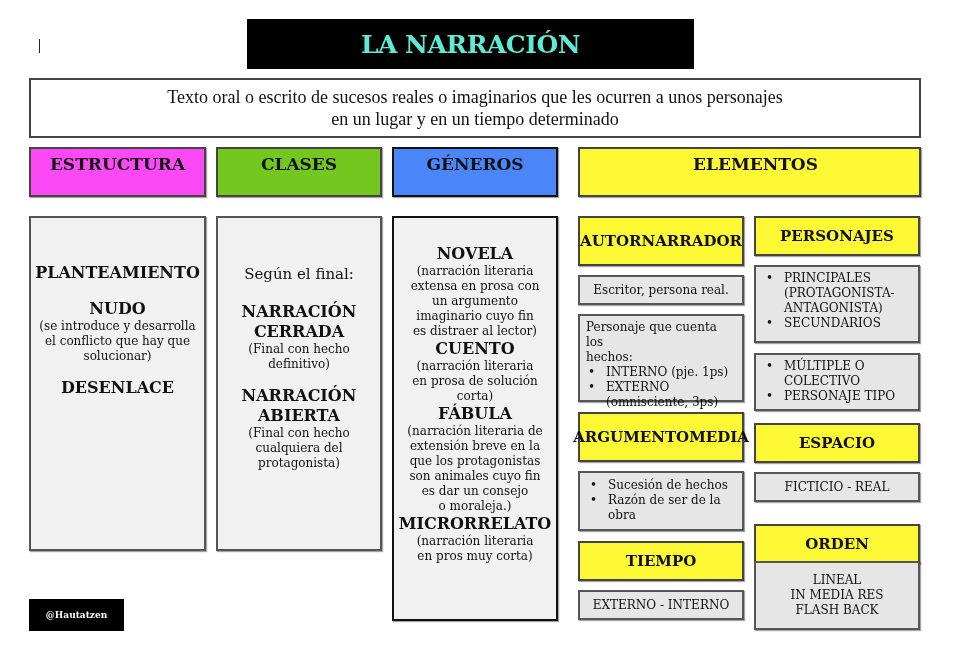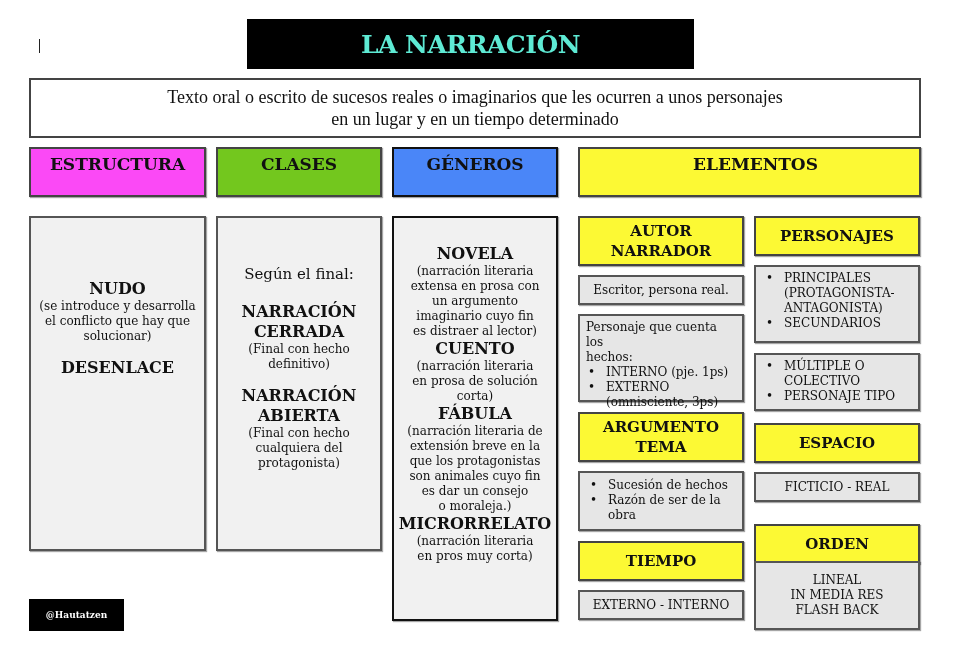--- a/index.html
+++ b/index.html
@@ -13,21 +13,21 @@
   .def-box { left: 29px; top: 78px; width: 892px; height: 60px; border: 2px solid #444; background: #fff;
     display: flex; flex-direction: column; align-items: center; justify-content: center;
     font-family: "Liberation Serif", serif; font-size: 18px; line-height: 22px; text-align: center; }
   .hdr { border: 2px solid #444; display: flex; justify-content: center; font-weight: bold; font-size: 17px;
     padding-top: 5px; box-shadow: 1px 1px 1px rgba(0,0,0,0.35); }
   .panel { border: 2px solid #555; background: #f1f1f1; text-align: center;
     box-shadow: 1px 1px 1px rgba(0,0,0,0.35); display: flex; flex-direction: column; align-items: center; }
   .bold-term { font-weight: bold; font-size: 16px; line-height: 20px; }
   .desc { font-size: 12px; line-height: 15px; }
   .ybox { background: #fcf934; border: 2px solid #444; font-weight: bold; font-size: 15px; line-height: 20px;
-    display: flex; flex-direction: column; align-items: center; justify-content: center; text-align: center;
+    display: flex; align-items: center; justify-content: center; text-align: center;
     box-shadow: 1px 1px 1px rgba(0,0,0,0.35); }
   .gbox { background: #e6e6e6; border: 2px solid #555; font-size: 12px; line-height: 15px;
     box-shadow: 1px 1px 1px rgba(0,0,0,0.35); }
   .gbox.center { display: flex; flex-direction: column; align-items: center; justify-content: center; text-align: center; }
   .gbox ul { list-style: none; }
   .gbox li { position: relative; padding-left: 26px; }
   .gbox li::before { content: "•"; position: absolute; left: 8px; top: 0; }
   .handle { left: 29px; top: 599px; width: 95px; height: 32px; background: #000; color: #fff;
     font-size: 9px; font-weight: bold; display: flex; align-items: center; justify-content: center; }
 </style>
@@ -42,20 +42,21 @@
   <div>Texto oral o escrito de sucesos reales o imaginarios que les ocurren a unos personajes</div>
   <div>en un lugar y en un tiempo determinado</div>
 </div>
 
 <div class="abs hdr" style="left:29px;top:147px;width:177px;height:50px;background:#fb49f6;">ESTRUCTURA</div>
 <div class="abs hdr" style="left:216px;top:147px;width:166px;height:50px;background:#73c71e;">CLASES</div>
 <div class="abs hdr" style="left:392px;top:147px;width:166px;height:50px;background:#4a86f8;border-color:#111;">GÉNEROS</div>
 <div class="abs hdr" style="left:578px;top:147px;width:343px;height:50px;background:#fcf934;padding-left:12px;">ELEMENTOS</div>
 
 <div class="abs panel" style="left:29px;top:216px;width:177px;height:335px;padding-top:45px;">
+  <div class="bold-term">PLANTEAMIENTO</div>
   <div class="bold-term" style="margin-top:16px;">NUDO</div>
   <div class="desc">
     <div>(se introduce y desarrolla</div>
     <div>el conflicto que hay que</div>
     <div>solucionar)</div>
   </div>
   <div class="bold-term" style="margin-top:14px;">DESENLACE</div>
 </div>
 
 <div class="abs panel" style="left:216px;top:216px;width:166px;height:335px;padding-top:46px;">
@@ -121,21 +122,21 @@
   <div>Personaje que cuenta los</div>
   <div>hechos:</div>
   <ul style="margin-left:-6px;">
     <li>INTERNO (pje. 1ps)</li>
     <li><span>EXTERNO</span><br><span>(omnisciente, 3ps)</span></li>
   </ul>
 </div>
 
 <div class="abs ybox" style="left:578px;top:412px;width:166px;height:50px;">
   <div>ARGUMENTO</div>
-  <div>TEMA</div>
+  <div>MEDIA</div>
 </div>
 <div class="abs gbox" style="left:578px;top:471px;width:166px;height:60px;padding:5px 2px;">
   <ul>
     <li>Sucesión de hechos</li>
     <li><span>Razón de ser de la</span><br><span>obra</span></li>
   </ul>
 </div>
 
 <div class="abs ybox" style="left:578px;top:541px;width:166px;height:40px;">
   <div>TIEMPO</div>

